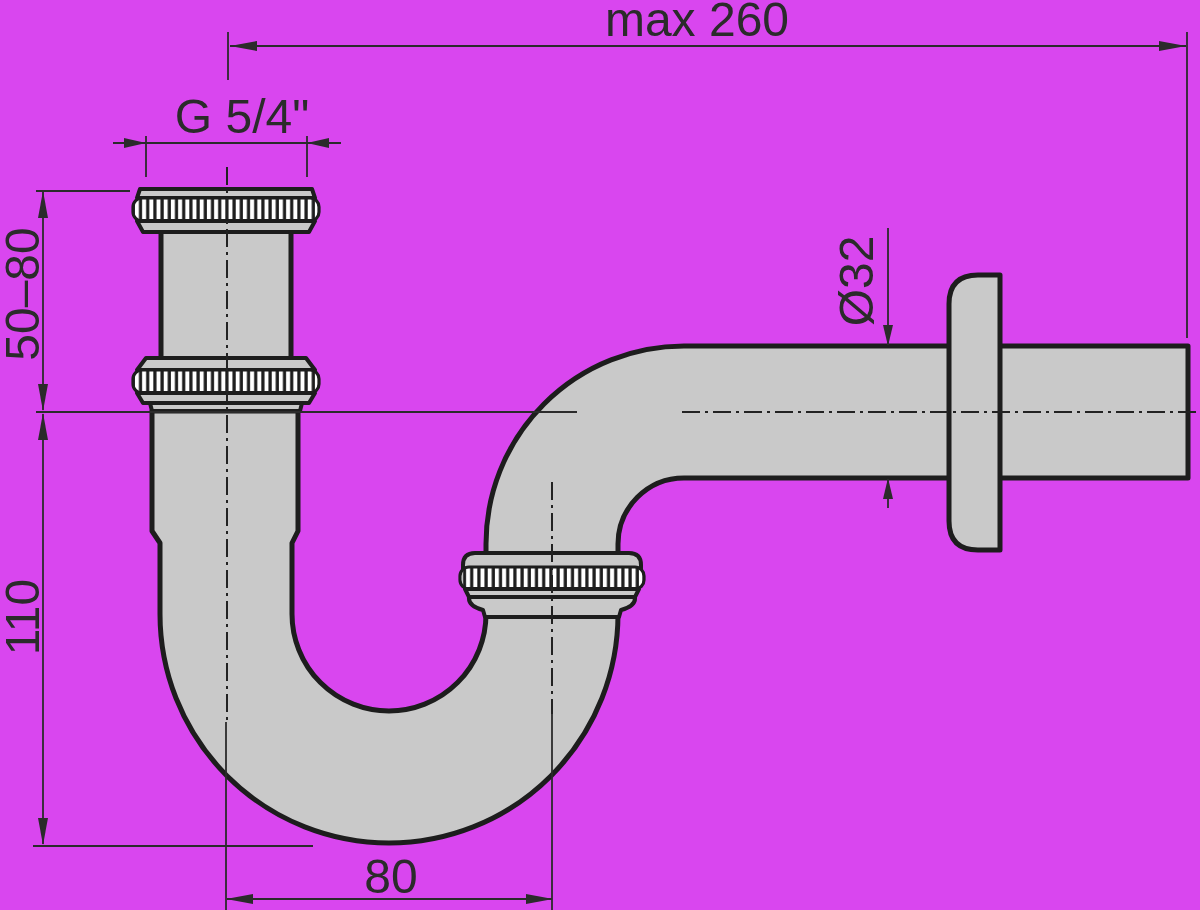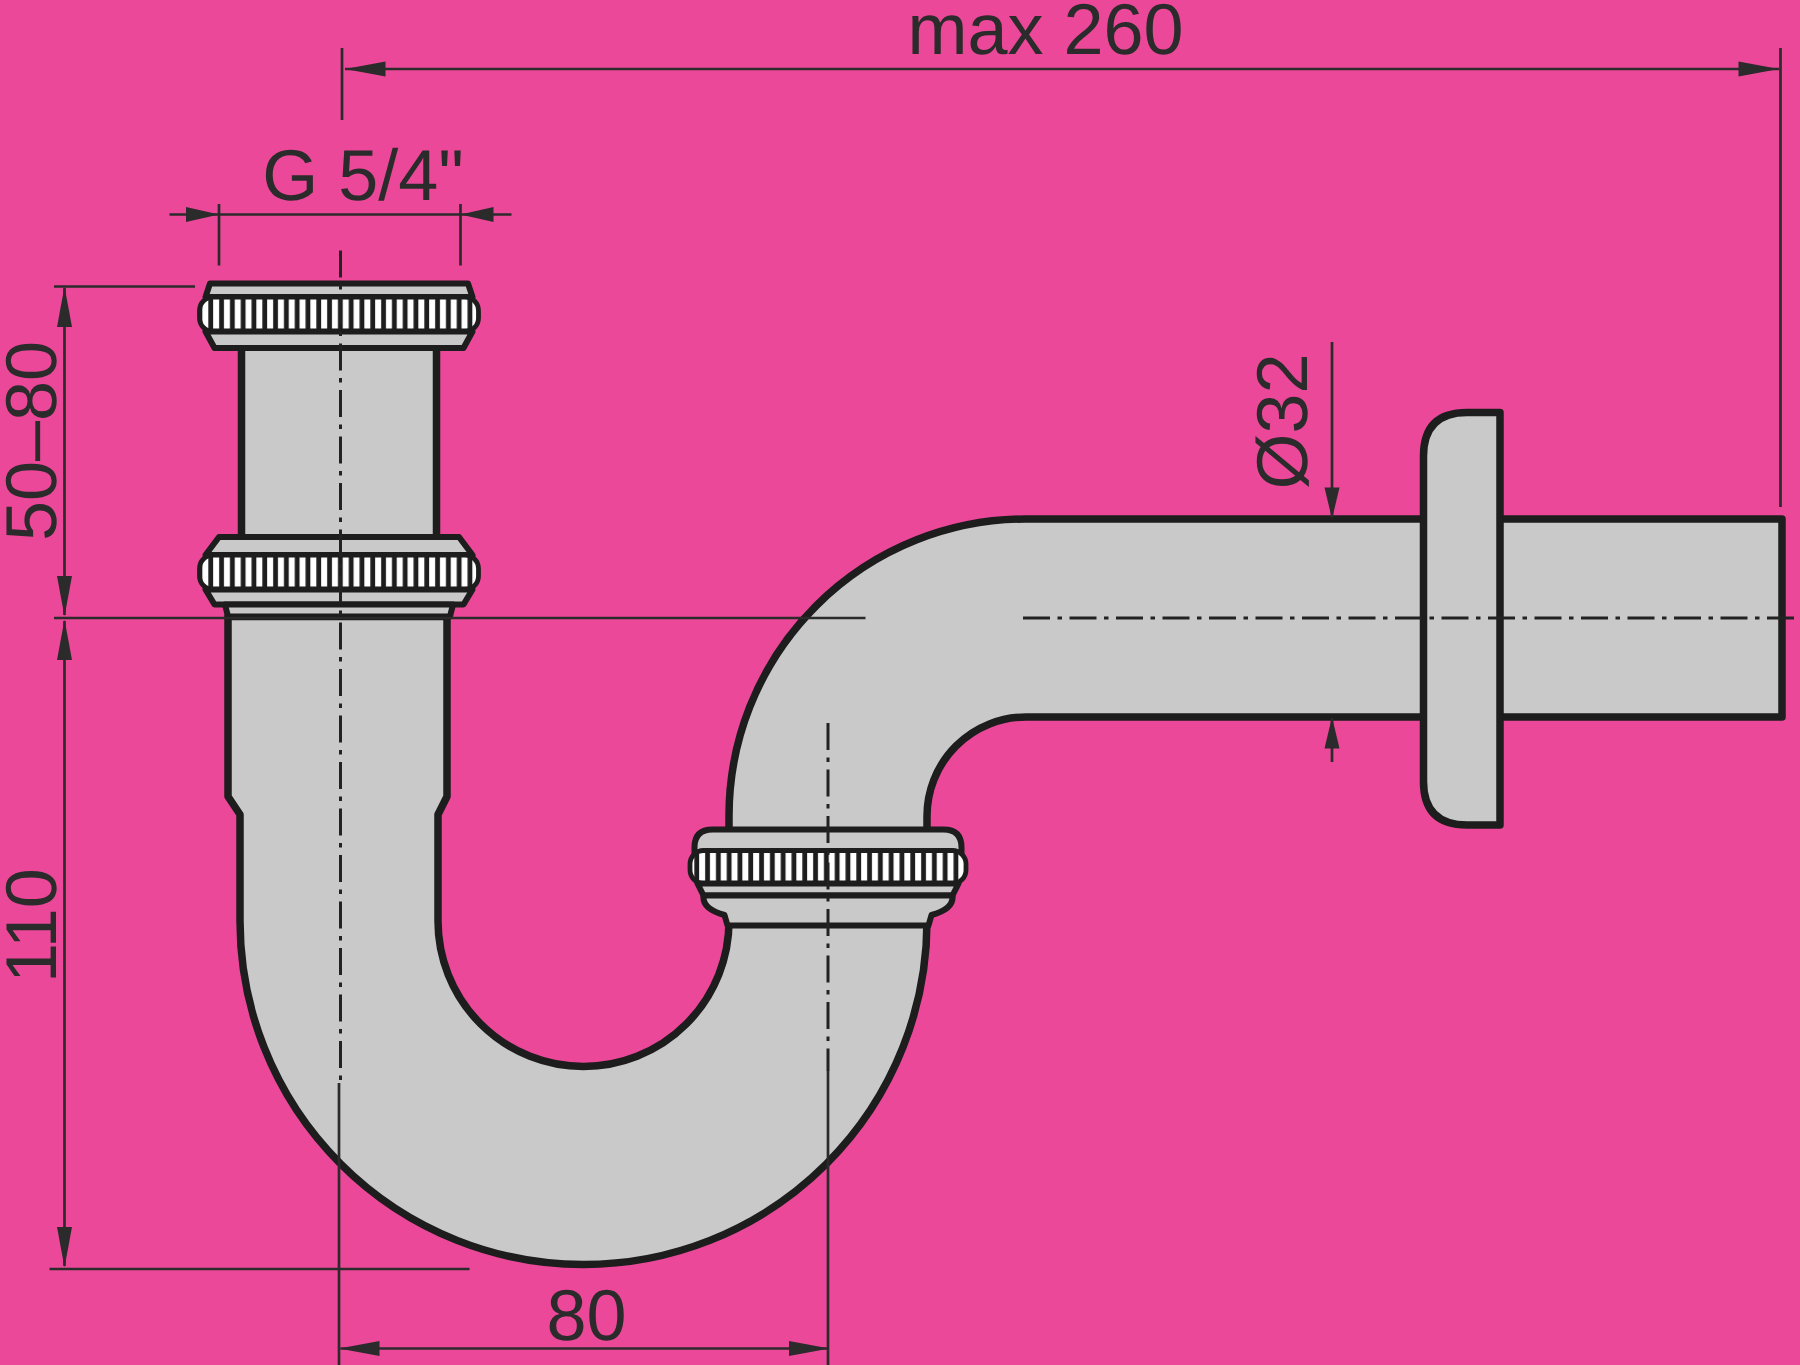--- a/index.html
+++ b/index.html
@@ -4,21 +4,21 @@
 <style>
   html, body {
     margin: 0;
     padding: 0;
     background: #ffffff;
   }
   .stage {
     position: relative;
     width: 1200px;
     height: 910px;
-    background: #ec4899;
+    background: #d946ef;
     overflow: hidden;
   }
   svg {
     display: block;
   }
   text {
     font-family: "Liberation Sans", "DejaVu Sans", sans-serif;
     fill: #2b2b2b;
   }
   .dim-text {

